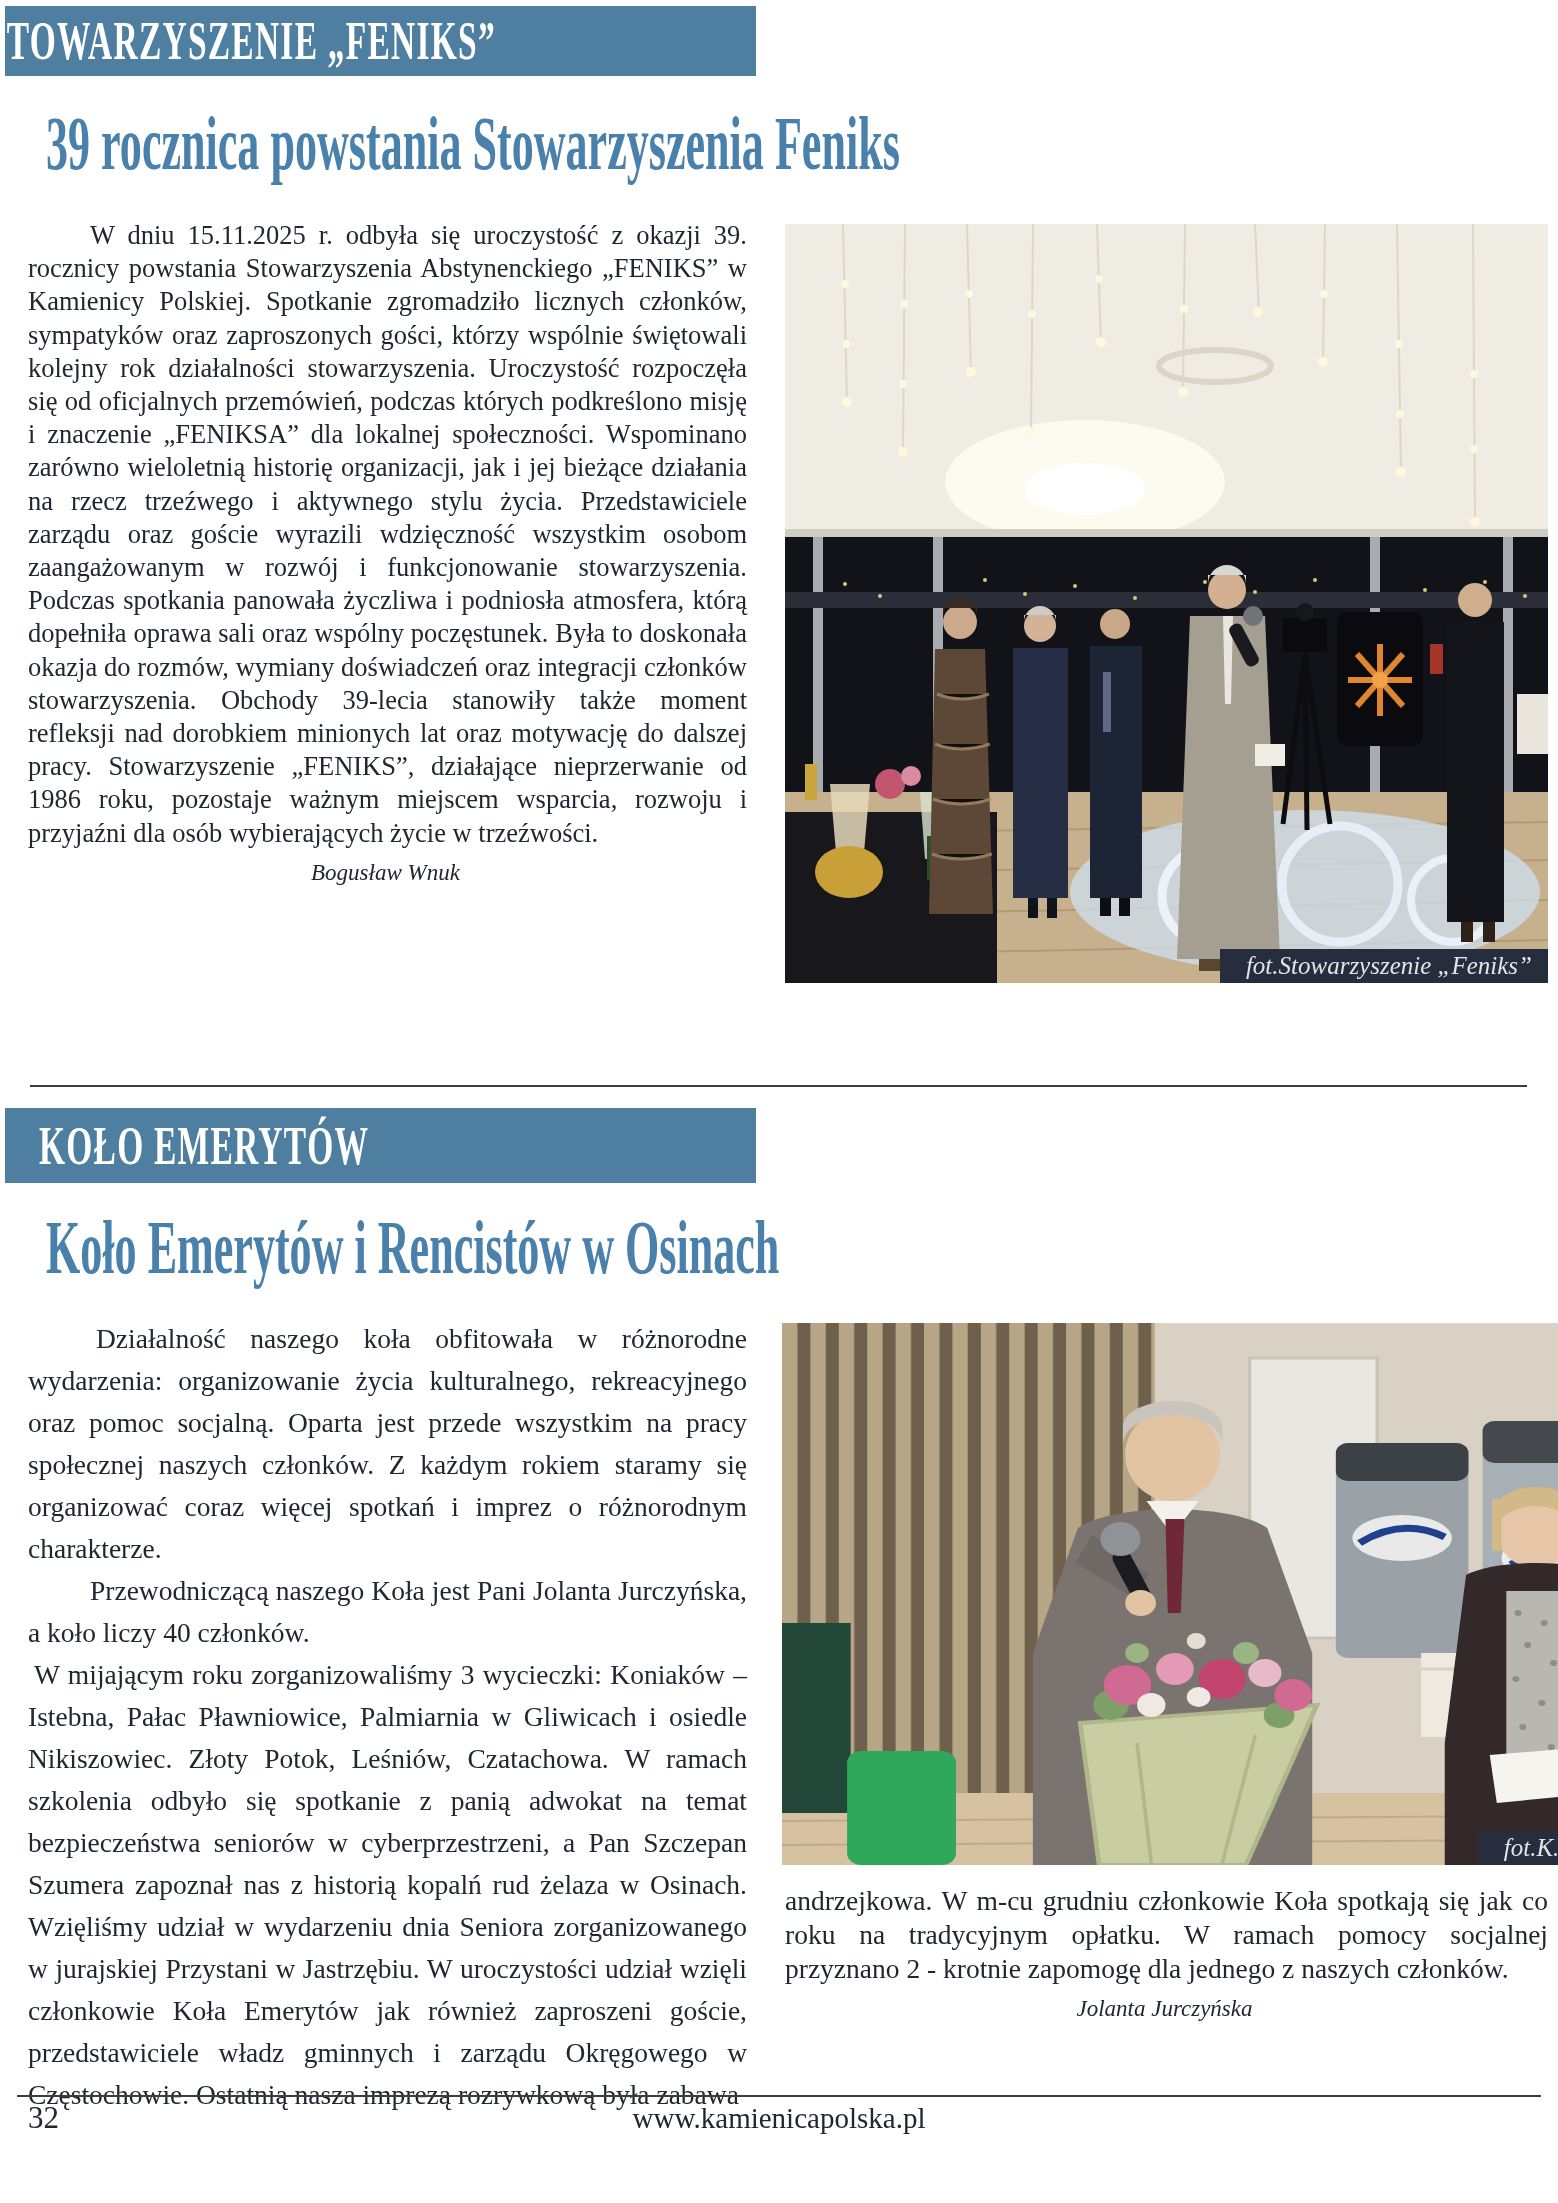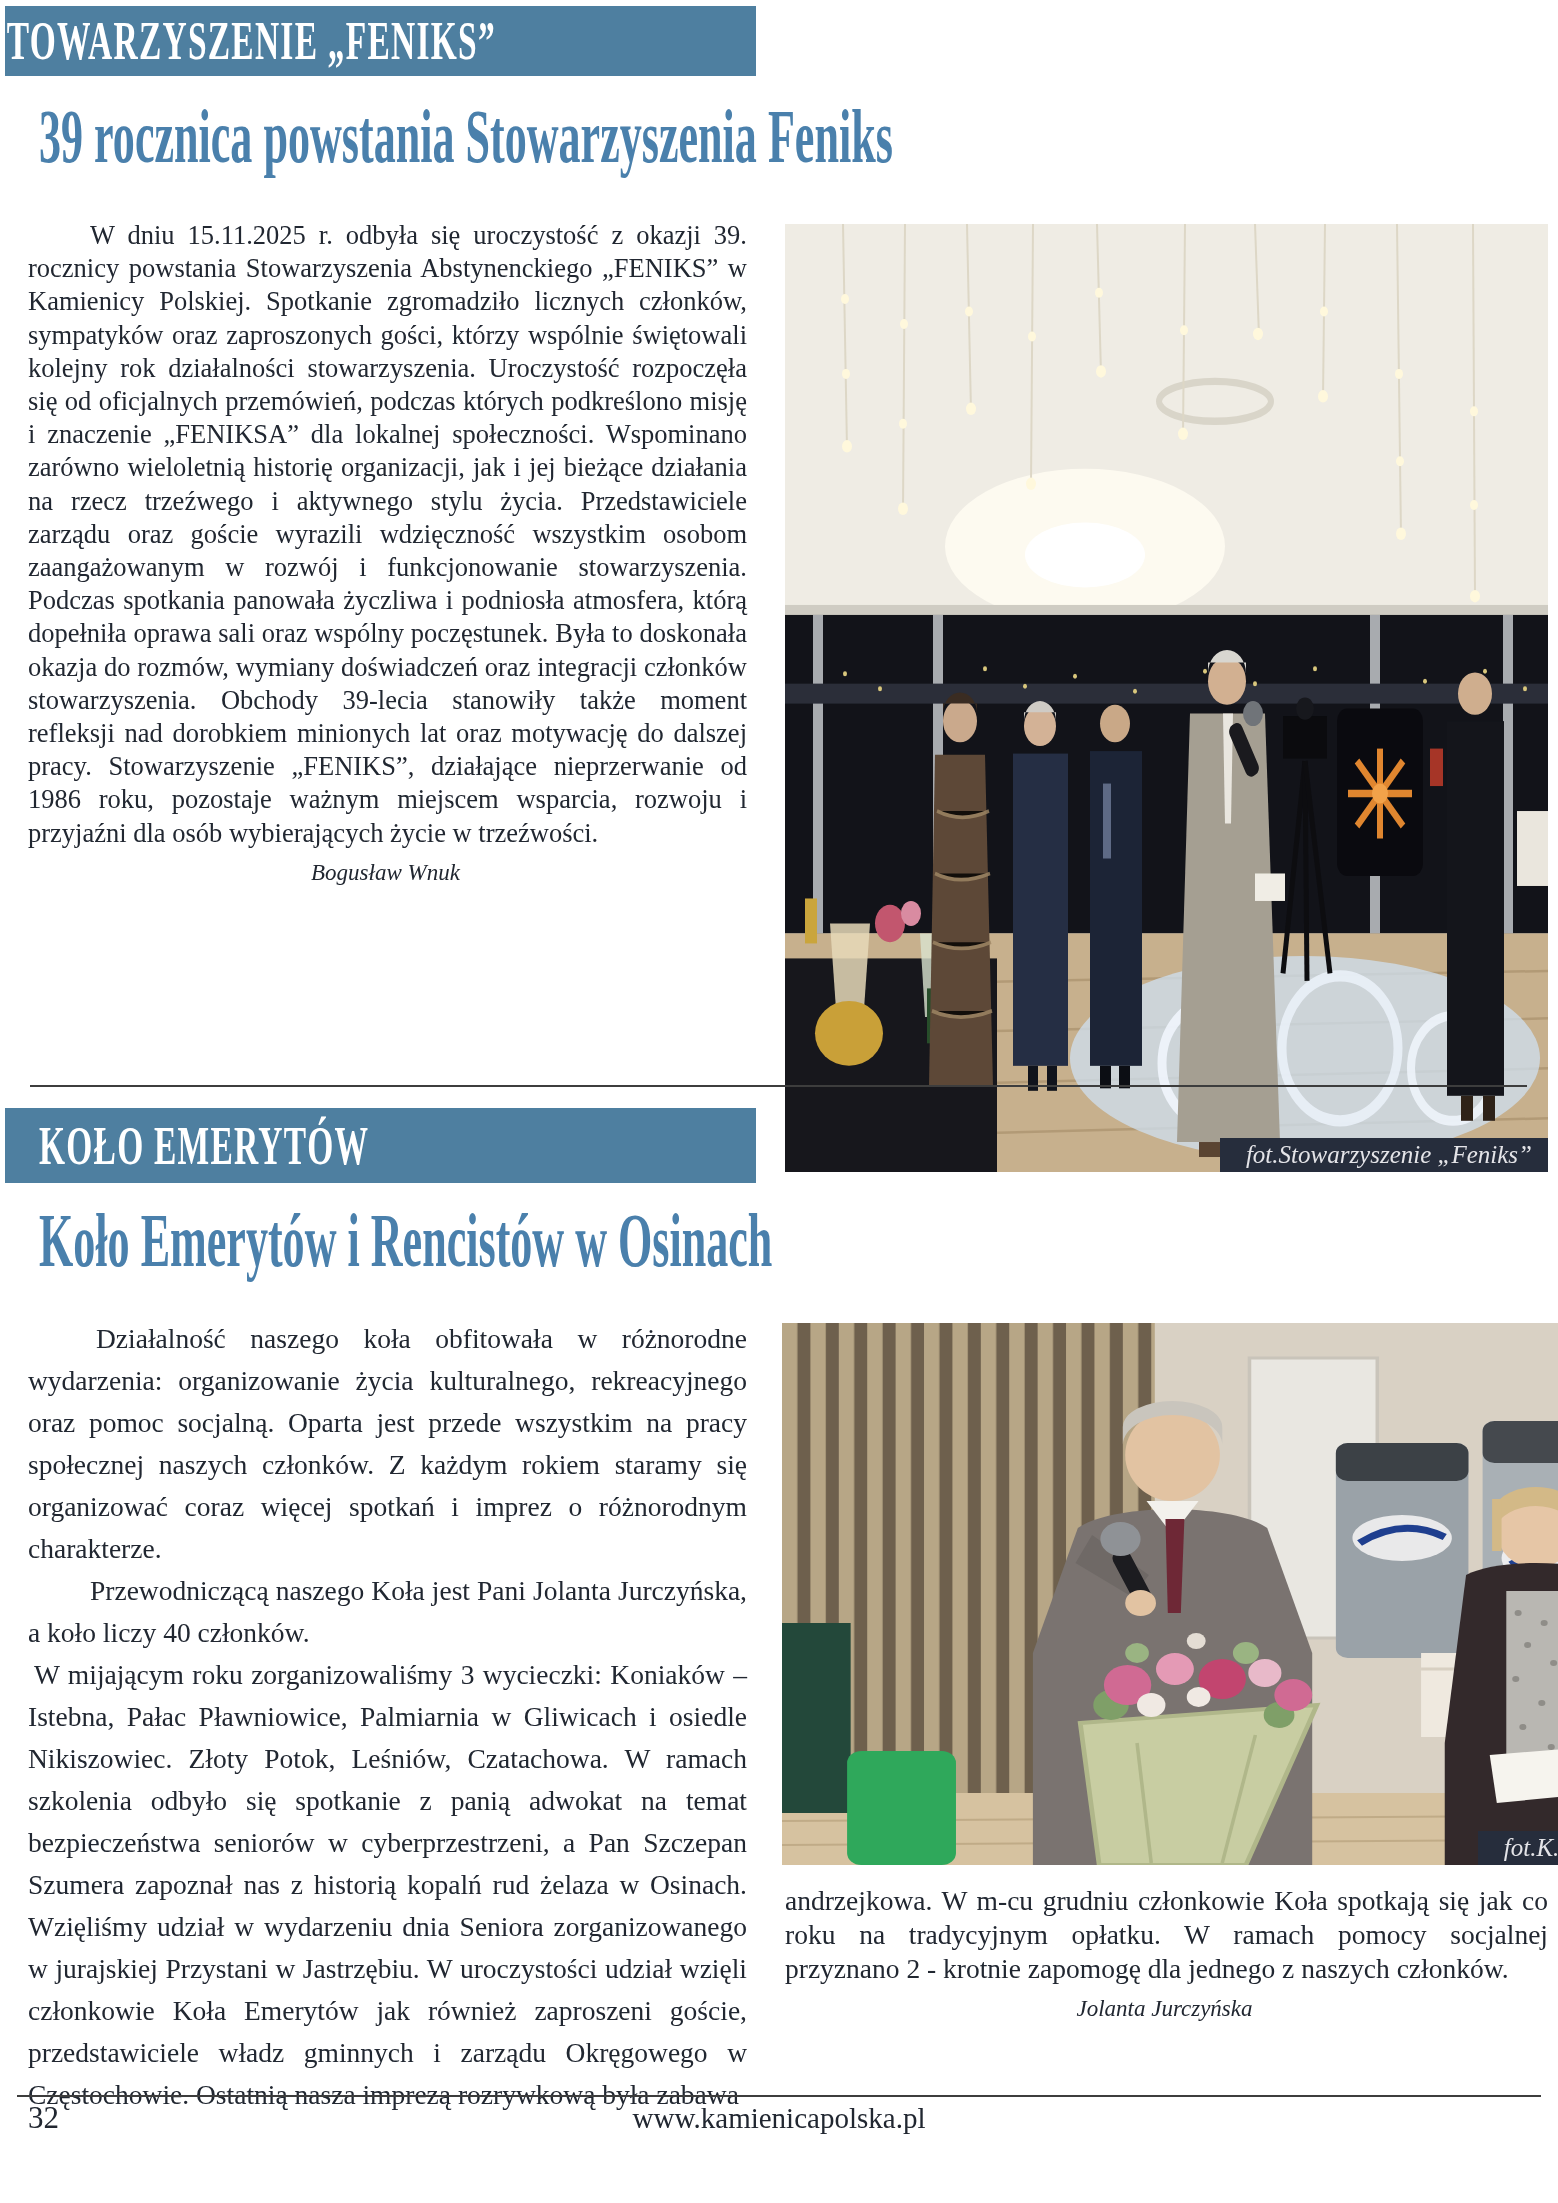--- a/index.html
+++ b/index.html
@@ -13,21 +13,21 @@
     position:absolute; left:5px; width:751px; background:#4e7fa0;
     display:flex; align-items:center; padding-left:34px; box-sizing:border-box;
   }
   #bar1{ top:6px; height:70px;justify-content:center; }
   #bar2{ top:1108px; height:75px; }
   .kicker-text{
     display:inline-block; transform:scaleX(.62); transform-origin:0 50%;
     font-weight:bold; font-size:54px; color:#ffffff; letter-spacing:2px; white-space:nowrap;
   }
   
-  .headline{ position:absolute; left:30px; margin:9px; }
+  .headline{ position:absolute; left:30px; margin:16px; }
   #title1{ top:88px; }
   #title2{ top:1192px; }
   .headline-text{
     display:inline-block; transform:scaleX(.58); transform-origin:0 0;
     font-size:76px; line-height:1.05; font-weight:bold; color:#4a80ac; white-space:nowrap;
   }
   
   .body-col{ position:absolute; text-align:justify; }
   #body1{ left:28px; top:219px; width:719px; font-size:26.5px; line-height:33.2px; }
   #body1 p{ margin:0; text-indent:62px; }
@@ -36,21 +36,21 @@
   #body2 .p1{ text-indent:68px; }
   #body2 .p2{ text-indent:62px; }
   #body2 .p3{ text-indent:6px; }
   #cont2{ left:785px; top:1884px; width:763px; font-size:27.5px; line-height:34px; }
   #cont2 p{ margin:0; }
   .author{
     text-align:center; font-style:italic; font-size:23px; margin-top:6px; padding-right:4px;
   }
   
   .photo{ position:absolute; margin:0; overflow:hidden; background:#d8d3c8; }
-  #photo1{ left:785px; top:224px; width:763px; height:948px; }
+  #photo1{ left:785px; top:224px; width:763px; height:759px; }
   #photo2{ left:782px; top:1323px; width:903px; height:542px; }
   .photo svg{ display:block; width:100%; height:100%; }
   .photo-caption{
     position:absolute; right:0; bottom:0; background:#262d3c; color:#e4e4e8;
     font-style:italic; font-size:25px; line-height:34px; padding:0 16px 0 26px;
     white-space:nowrap;
   }
   
   .rule{ position:absolute; border:0; border-top:2px solid #3d3d3d; margin:0; }
   #divider1{ left:30px; top:1085px; width:1497px; }

